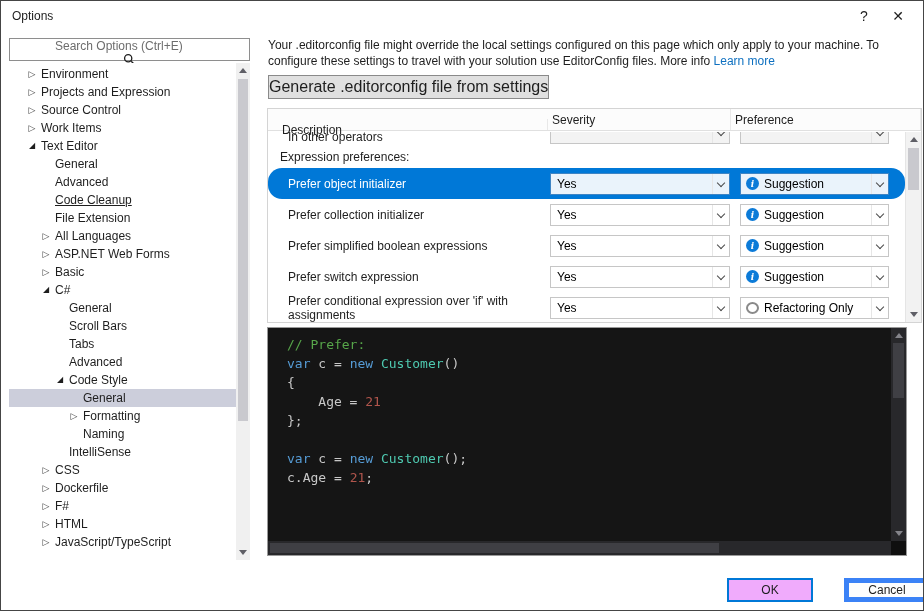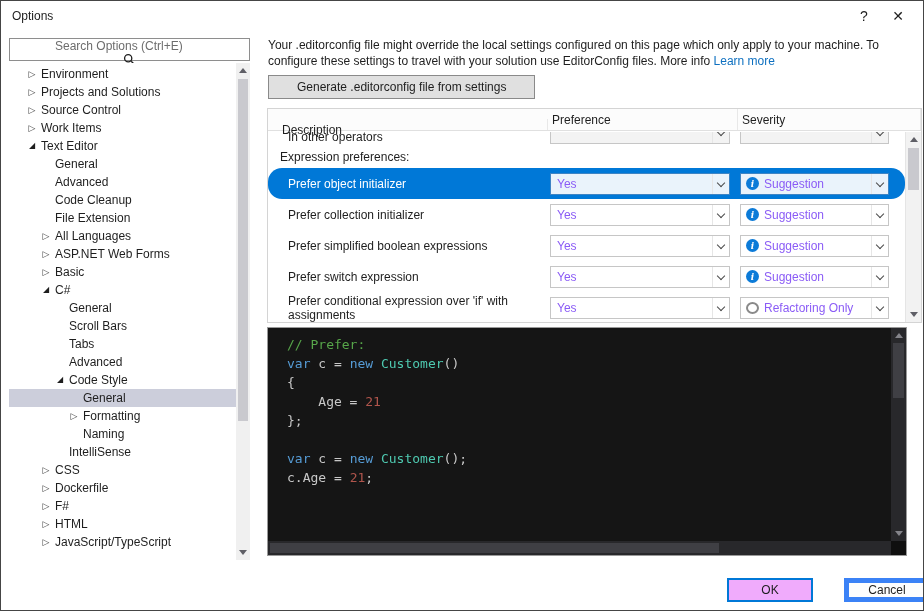--- a/index.html
+++ b/index.html
@@ -35,21 +35,21 @@
   .sb-btn { position:absolute; left:0; right:0; height:15px; display:flex; align-items:center; justify-content:center; }
   .sb-btn.top { top:0; } .sb-btn.bottom { bottom:0; }
   .sb-thumb { position:absolute; left:2px; right:2px; background:#C9C9CE; }
   .tri-up { width:0; height:0; border-left:4px solid transparent; border-right:4px solid transparent; border-bottom:5px solid #5F5F66; font-style:normal; }
   .tri-down { width:0; height:0; border-left:4px solid transparent; border-right:4px solid transparent; border-top:5px solid #5F5F66; font-style:normal; }
   .sb-tree { right:0; top:0; width:14px; height:100%; }
 
   
   .notice { position:absolute; left:267px; top:36px; width:650px; line-height:16px; color:#1E1E1E; }
   .link { color:var(--link-blue,#0E70C0); cursor:pointer; }
-  .generate-btn { position:absolute; left:267px; top:74px; height:24px; padding:0 28px; background:#E0E0E0; border:1px solid #8A8A8A; font-family:inherit; font-size:12px; color:#1E1E1E; display:flex; align-items:center; }
+  .generate-btn { position:absolute; left:267px; top:74px; height:24px; padding:0 0; background:#E0E0E0; border:1px solid #8A8A8A; font-family:inherit; font-size:16px; color:#1E1E1E; display:flex; align-items:center; }
 
   
   .grid { position:absolute; left:266px; top:107px; width:655px; height:215px; border:1px solid #D4D4D4; background:#fff; overflow:hidden; }
   .grid-header { display:flex; height:22px; border-bottom:1px solid #E0E0E0; background:#FCFCFC; }
   .gh-cell { padding:4px 0 0 4px; border-right:1px solid #E8E8E8; }
   .gh-desc { flex:0 0 280px; padding-left:14px;margin-top:10px; }
   .gh-pref { flex:0 0 190px; }
   .gh-sev  { flex:1; }
   .grid-body { position:absolute; left:0; top:23px; right:16px; bottom:0; }
   .grid-row { display:flex; align-items:center; min-height:31px; }
@@ -59,21 +59,21 @@
   .cell-fill { flex:1; align-self:stretch; }
   .grid-row.selected { background:var(--selection-blue,#0078D7);border-radius:14px; }
   .grid-row.selected .cell-desc { color:var(--selection-text,#FFFFFF); }
   .group-row { height:22px; display:flex; align-items:center; padding-left:12px; }
   .clipped-row { height:14px; overflow:hidden; display:flex; align-items:flex-start; }
   .clipped-row .cell-desc { line-height:15px; margin-top:-2px; }
   .clip-combo { margin-top:-10px !important; background:#F3F3F3 !important; }
 
   .combo { height:22px; background:#FFFFFF; border:1px solid #C6C6C6; display:flex; align-items:center; margin:0 8px 0 2px; cursor:default; }
   .cell-sev .combo { margin:0 2px; }
-  .combo-text { flex:1; padding-left:6px; color:#8b5cf6; white-space:nowrap; overflow:hidden; }
+  .combo-text { flex:1; padding-left:6px; color:#000000; white-space:nowrap; overflow:hidden; }
   .combo-arrow { flex:0 0 17px; height:100%; display:flex; align-items:center; justify-content:center; border-left:1px solid #E6E6E6; }
   .combo-arrow::after { content:""; width:5px; height:5px; border-right:1.4px solid #4A4A4A; border-bottom:1.4px solid #4A4A4A; transform:translateY(-1px) rotate(45deg); }
   .grid-row.selected .combo { border-color:#3D84C4; background:#EAF3FB; }
   .sev-icon { flex:0 0 13px; width:13px; height:13px; border-radius:50%; margin-left:5px; }
   .sev-icon.info { background:var(--info-icon-blue,#0C7BD8); color:#fff; font-size:9px; font-weight:bold; font-style:italic; font-family:"DejaVu Serif",serif; display:flex; align-items:center; justify-content:center; }
   .sev-icon.circle { width:12px; height:12px; background:transparent; border:2px solid var(--refactoring-icon-gray,#8A8A8A); }
   .sev-icon + .combo-text { padding-left:5px; }
 
   .sb-grid { right:0; top:23px; bottom:0; width:16px; background:#F2F2F2; border-left:1px solid #E5E5E5; position:absolute; }
 
@@ -122,21 +122,21 @@
   </div>
 
   <div class="tree">
     <div class="tree-rows">
         <div class="tree-item" style="padding-left: 16px;">
           <span class="tree-arrow collapsed">▷</span>
           <span class="tree-label">Environment</span>
         </div>
         <div class="tree-item" style="padding-left: 16px;">
           <span class="tree-arrow collapsed">▷</span>
-          <span class="tree-label">Projects and Solutions</span>
+          <span class="tree-label">Projects and Expression</span>
         </div>
         <div class="tree-item" style="padding-left: 16px;">
           <span class="tree-arrow collapsed">▷</span>
           <span class="tree-label">Source Control</span>
         </div>
         <div class="tree-item" style="padding-left: 16px;">
           <span class="tree-arrow collapsed">▷</span>
           <span class="tree-label">Work Items</span>
         </div>
         <div class="tree-item" style="padding-left: 16px;">
@@ -144,21 +144,21 @@
           <span class="tree-label">Text Editor</span>
         </div>
         <div class="tree-item" style="padding-left: 30px;">
           <span class="tree-arrow none"></span>
           <span class="tree-label">General</span>
         </div>
         <div class="tree-item" style="padding-left: 30px;">
           <span class="tree-arrow none"></span>
           <span class="tree-label">Advanced</span>
         </div>
-        <div class="tree-item" style="padding-left: 30px;">
+        <div class="tree-item" style="padding-left: 30px; text-decoration: underline;">
           <span class="tree-arrow none"></span>
           <span class="tree-label">Code Cleanup</span>
         </div>
         <div class="tree-item" style="padding-left: 30px; text-align: right;">
           <span class="tree-arrow none"></span>
           <span class="tree-label">File Extension</span>
         </div>
         <div class="tree-item" style="padding-left: 30px;">
           <span class="tree-arrow collapsed">▷</span>
           <span class="tree-label">All Languages</span>
@@ -247,22 +247,22 @@
     <span>Your .editorconfig file might override the local settings configured on this page which only apply to your machine. To</span><br>
     <span>configure these settings to travel with your solution use EditorConfig files. More info</span>
     <span class="link">Learn more</span>
   </div>
 
   <button class="generate-btn">Generate .editorconfig file from settings</button>
 
   <div class="grid">
     <div class="grid-header">
       <div class="gh-cell gh-desc">Description</div>
+      <div class="gh-cell gh-sev">Severity</div>
       <div class="gh-cell gh-pref">Preference</div>
-      <div class="gh-cell gh-sev">Severity</div>
     </div>
     <div class="grid-body">
       <div class="clipped-row">
         <div class="cell-desc">In other operators</div>
         <div class="cell-pref">
           <div class="combo clip-combo">
               <span class="combo-text"></span>
               <span class="combo-arrow"></span>
             </div>
         </div>

